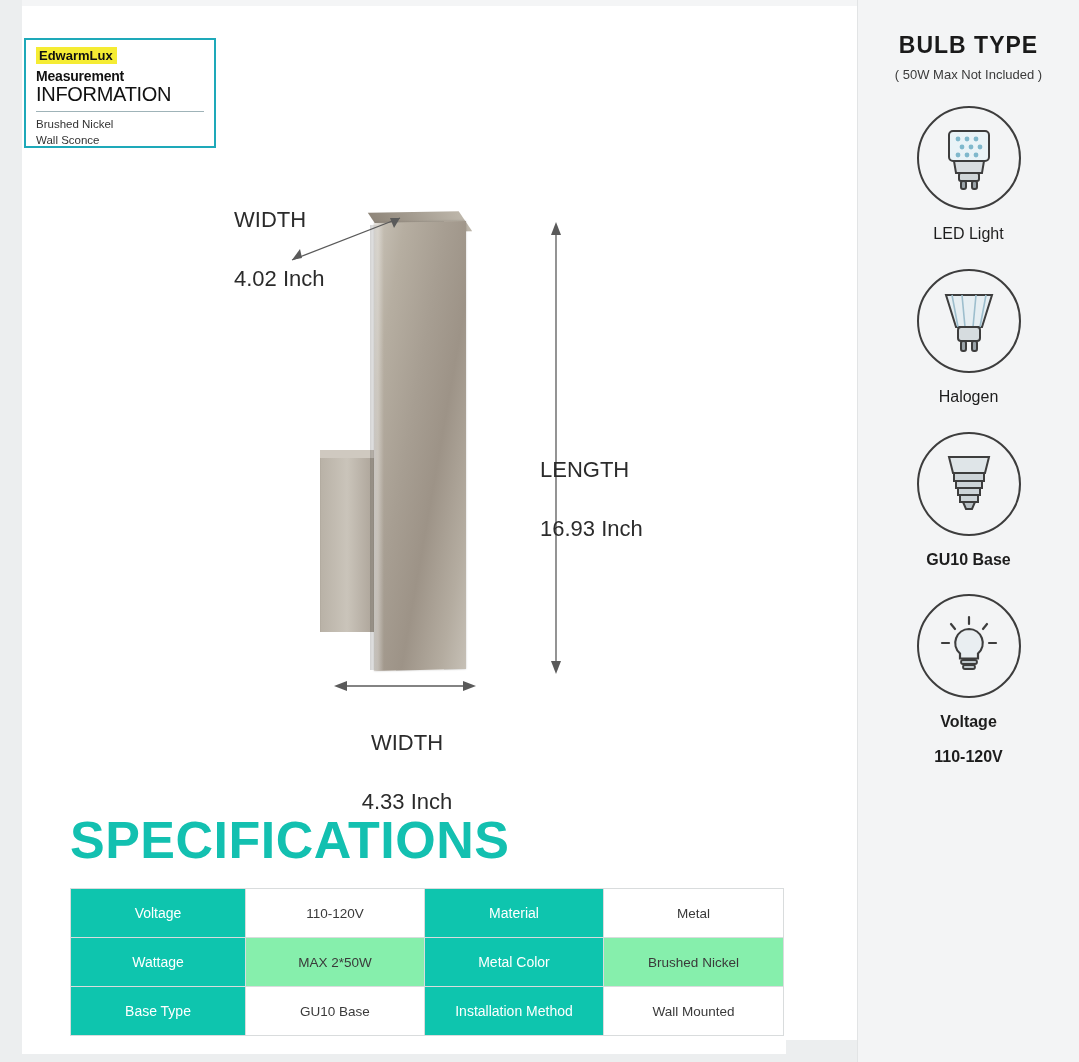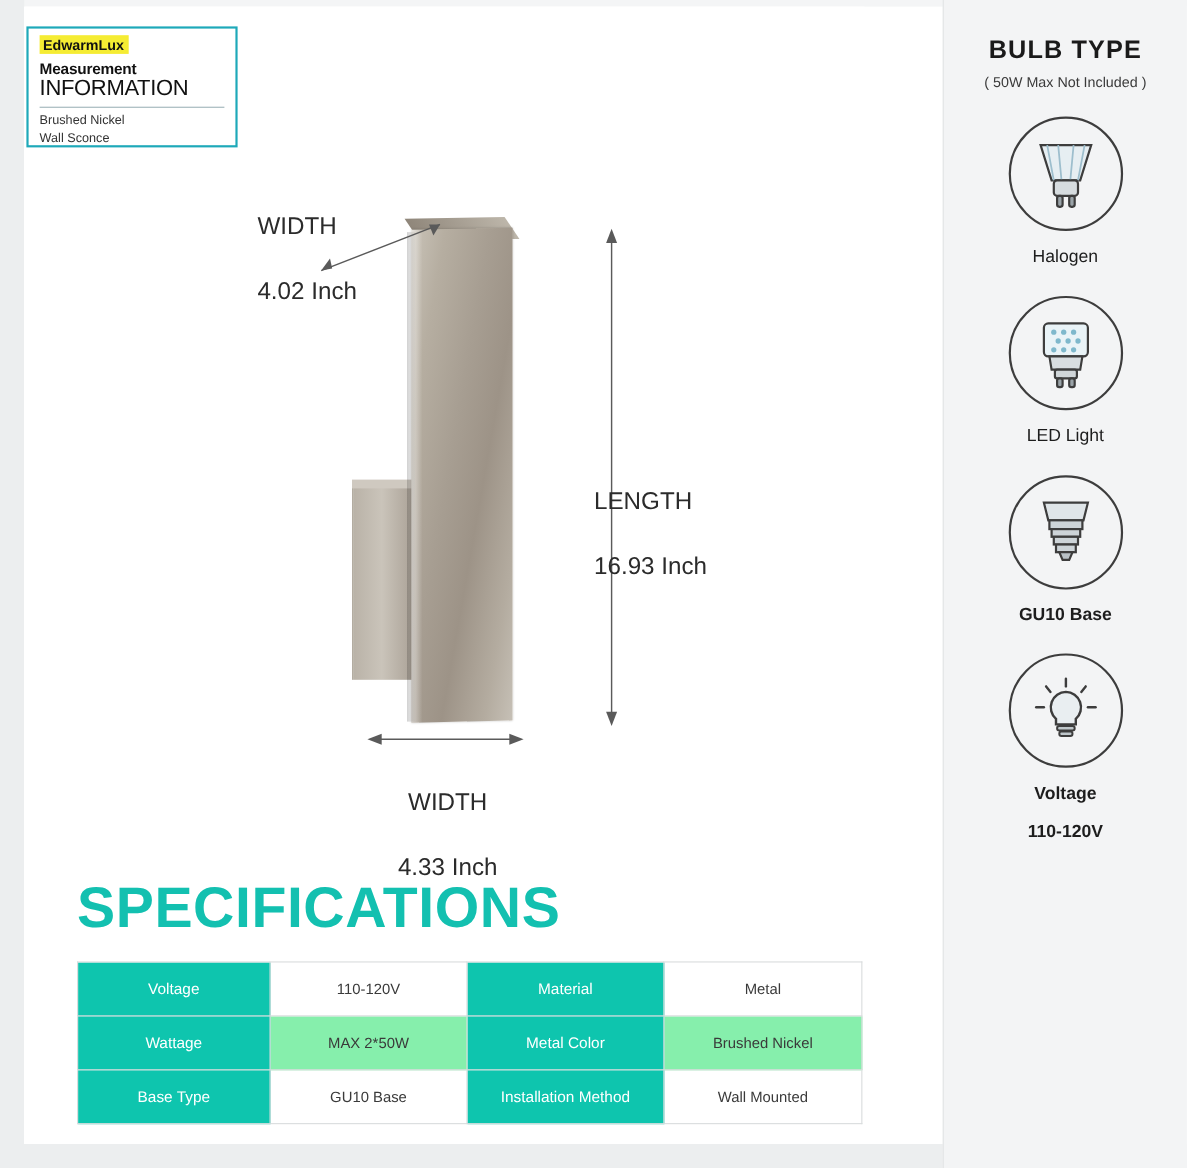--- a/index.html
+++ b/index.html
@@ -32,21 +32,21 @@
     background: #eceeef;
   }
   .edge-top {
     position: absolute; left: 0; top: 0; width: 1079px; height: 6px;
     background: #f4f5f6;
   }
 
   
   .main-panel {
     position: absolute;
-    left: 22px; top: 6px;
+    left: 22px; top: 20px;
     width: 764px; height: 1034px;
     background: #ffffff;
   }
 
   
   .info-box {
     position: absolute;
     left: 2px; top: 18px;
     width: 192px; height: 110px;
     border: 2px solid #1ea9b9;
@@ -327,33 +327,20 @@
       </tbody>
     </table>
   </div>
 
   <div class="right-panel">
     <div class="bulb-title">BULB  TYPE</div>
     <div class="bulb-sub">( 50W Max Not Included )</div>
 
     <div class="bulb-item">
       <div class="circle">
-        <svg width="62" height="68" viewBox="0 0 62 68">
-          <path d="M8 8 L54 8 L44 40 L18 40 Z" fill="#e6eef2" stroke="#3d3d3d" stroke-width="2"></path>
-          <path d="M14 8 L20 40 M24 8 L27 40 M38 8 L35 40 M48 8 L42 40" stroke="#9dbecd" stroke-width="1.6"></path>
-          <rect x="20" y="40" width="22" height="14" rx="3" fill="#d6dcdf" stroke="#3d3d3d" stroke-width="2"></rect>
-          <rect x="23" y="54" width="5" height="10" rx="2" fill="#9aa3a8" stroke="#3d3d3d" stroke-width="2"></rect>
-          <rect x="34" y="54" width="5" height="10" rx="2" fill="#9aa3a8" stroke="#3d3d3d" stroke-width="2"></rect>
-        </svg>
-      </div>
-      <div class="bulb-caption">Halogen</div>
-    </div>
-
-    <div class="bulb-item">
-      <div class="circle">
         <svg width="62" height="66" viewBox="0 0 62 66">
           <rect x="11" y="6" width="40" height="30" rx="4" fill="#e9f3f7" stroke="#3d3d3d" stroke-width="2"></rect>
           <g fill="#7fb8cc">
             <circle cx="20" cy="14" r="2.4"></circle>
               <circle cx="29" cy="14" r="2.4"></circle>
               <circle cx="38" cy="14" r="2.4"></circle>
             <circle cx="24" cy="22" r="2.4"></circle>
               <circle cx="33" cy="22" r="2.4"></circle>
               <circle cx="42" cy="22" r="2.4"></circle>
             <circle cx="20" cy="30" r="2.4"></circle>
@@ -364,20 +351,33 @@
           <rect x="21" y="48" width="20" height="8" rx="2" fill="#cfd5d8" stroke="#3d3d3d" stroke-width="2"></rect>
           <rect x="23" y="56" width="5" height="8" rx="2" fill="#9aa3a8" stroke="#3d3d3d" stroke-width="2"></rect>
           <rect x="34" y="56" width="5" height="8" rx="2" fill="#9aa3a8" stroke="#3d3d3d" stroke-width="2"></rect>
         </svg>
       </div>
       <div class="bulb-caption">LED Light</div>
     </div>
 
     <div class="bulb-item">
       <div class="circle">
+        <svg width="62" height="68" viewBox="0 0 62 68">
+          <path d="M8 8 L54 8 L44 40 L18 40 Z" fill="#e6eef2" stroke="#3d3d3d" stroke-width="2"></path>
+          <path d="M14 8 L20 40 M24 8 L27 40 M38 8 L35 40 M48 8 L42 40" stroke="#9dbecd" stroke-width="1.6"></path>
+          <rect x="20" y="40" width="22" height="14" rx="3" fill="#d6dcdf" stroke="#3d3d3d" stroke-width="2"></rect>
+          <rect x="23" y="54" width="5" height="10" rx="2" fill="#9aa3a8" stroke="#3d3d3d" stroke-width="2"></rect>
+          <rect x="34" y="54" width="5" height="10" rx="2" fill="#9aa3a8" stroke="#3d3d3d" stroke-width="2"></rect>
+        </svg>
+      </div>
+      <div class="bulb-caption">Halogen</div>
+    </div>
+
+    <div class="bulb-item">
+      <div class="circle">
         <svg width="60" height="66" viewBox="0 0 60 66">
           <path d="M10 6 L50 6 L46 22 L14 22 Z" fill="#dfe5e8" stroke="#3d3d3d" stroke-width="2"></path>
           <rect x="15" y="22" width="30" height="8" fill="#cdd4d8" stroke="#3d3d3d" stroke-width="2"></rect>
           <rect x="17" y="30" width="26" height="7" fill="#cdd4d8" stroke="#3d3d3d" stroke-width="2"></rect>
           <rect x="19" y="37" width="22" height="7" fill="#cdd4d8" stroke="#3d3d3d" stroke-width="2"></rect>
           <rect x="21" y="44" width="18" height="7" fill="#cdd4d8" stroke="#3d3d3d" stroke-width="2"></rect>
           <path d="M24 51 L36 51 L33 58 L27 58 Z" fill="#b9c1c6" stroke="#3d3d3d" stroke-width="2"></path>
         </svg>
       </div>
       <div class="bulb-caption bold">GU10 Base</div>

